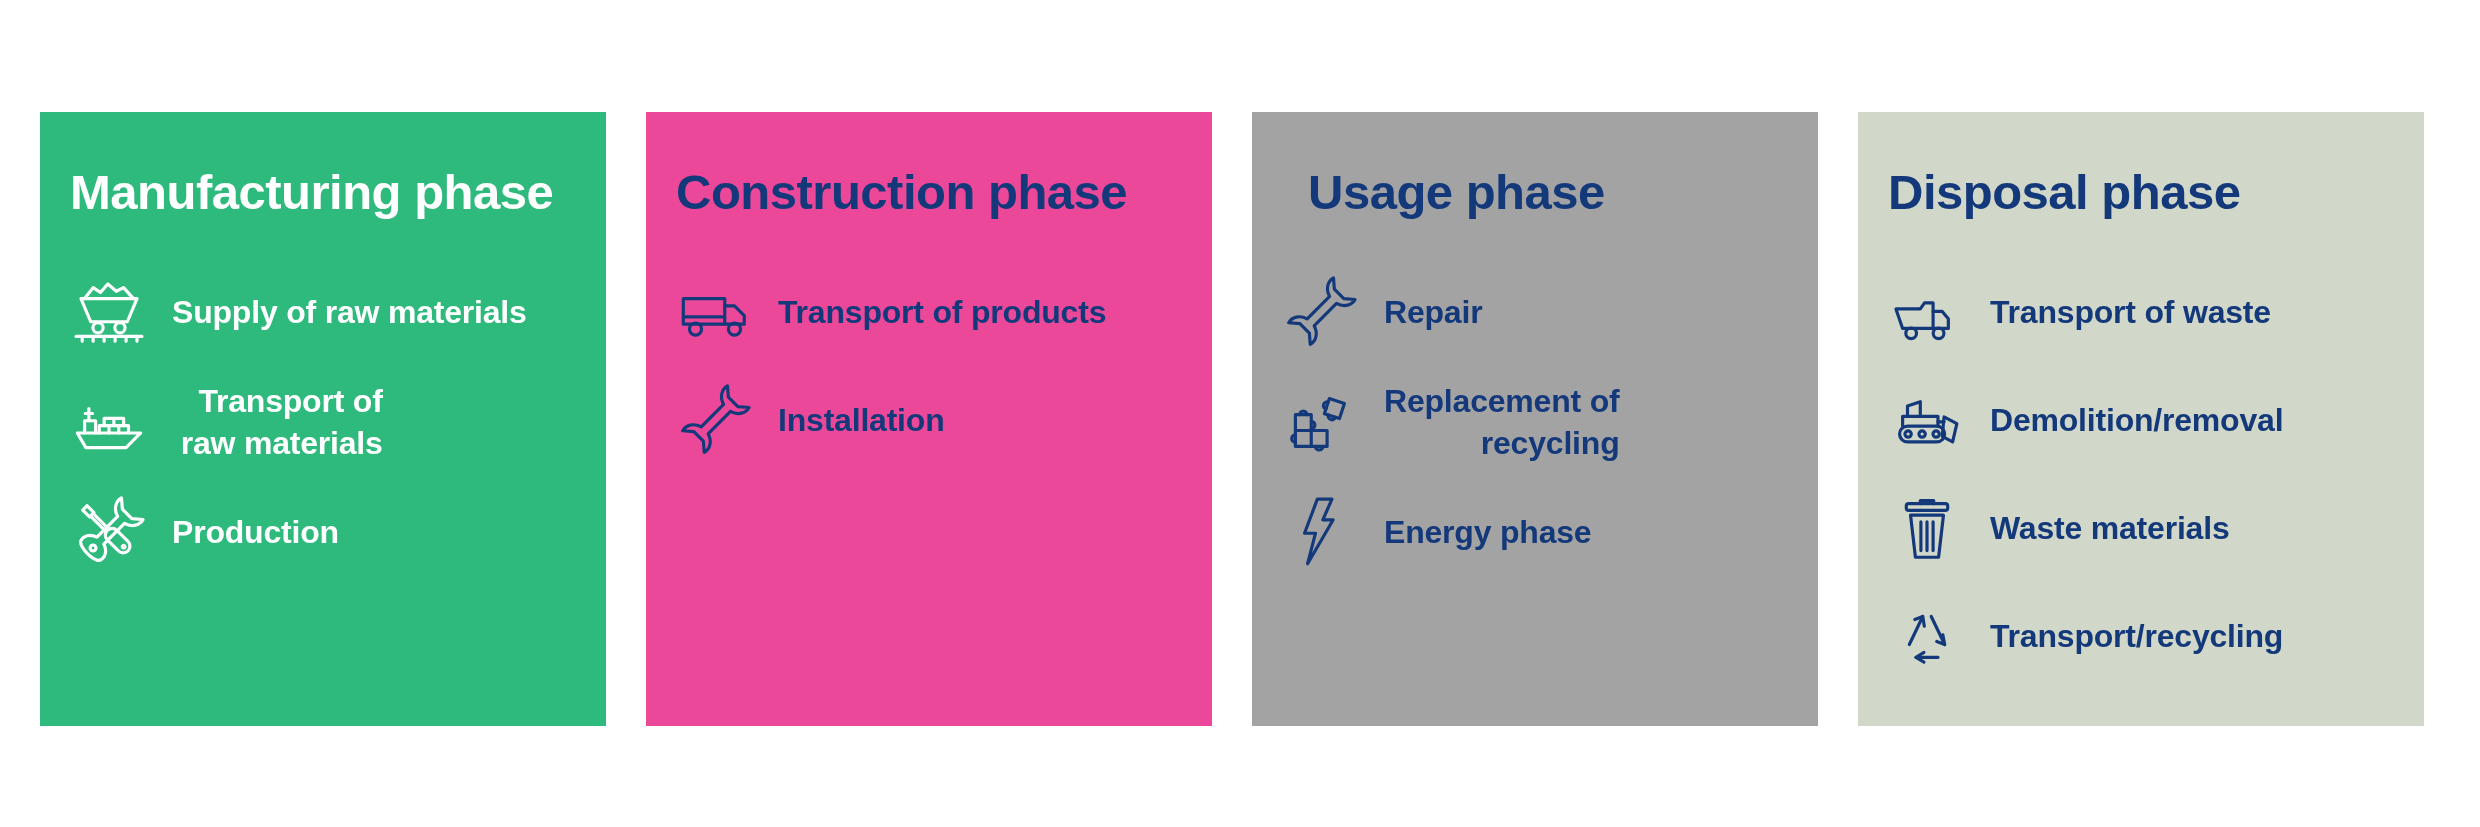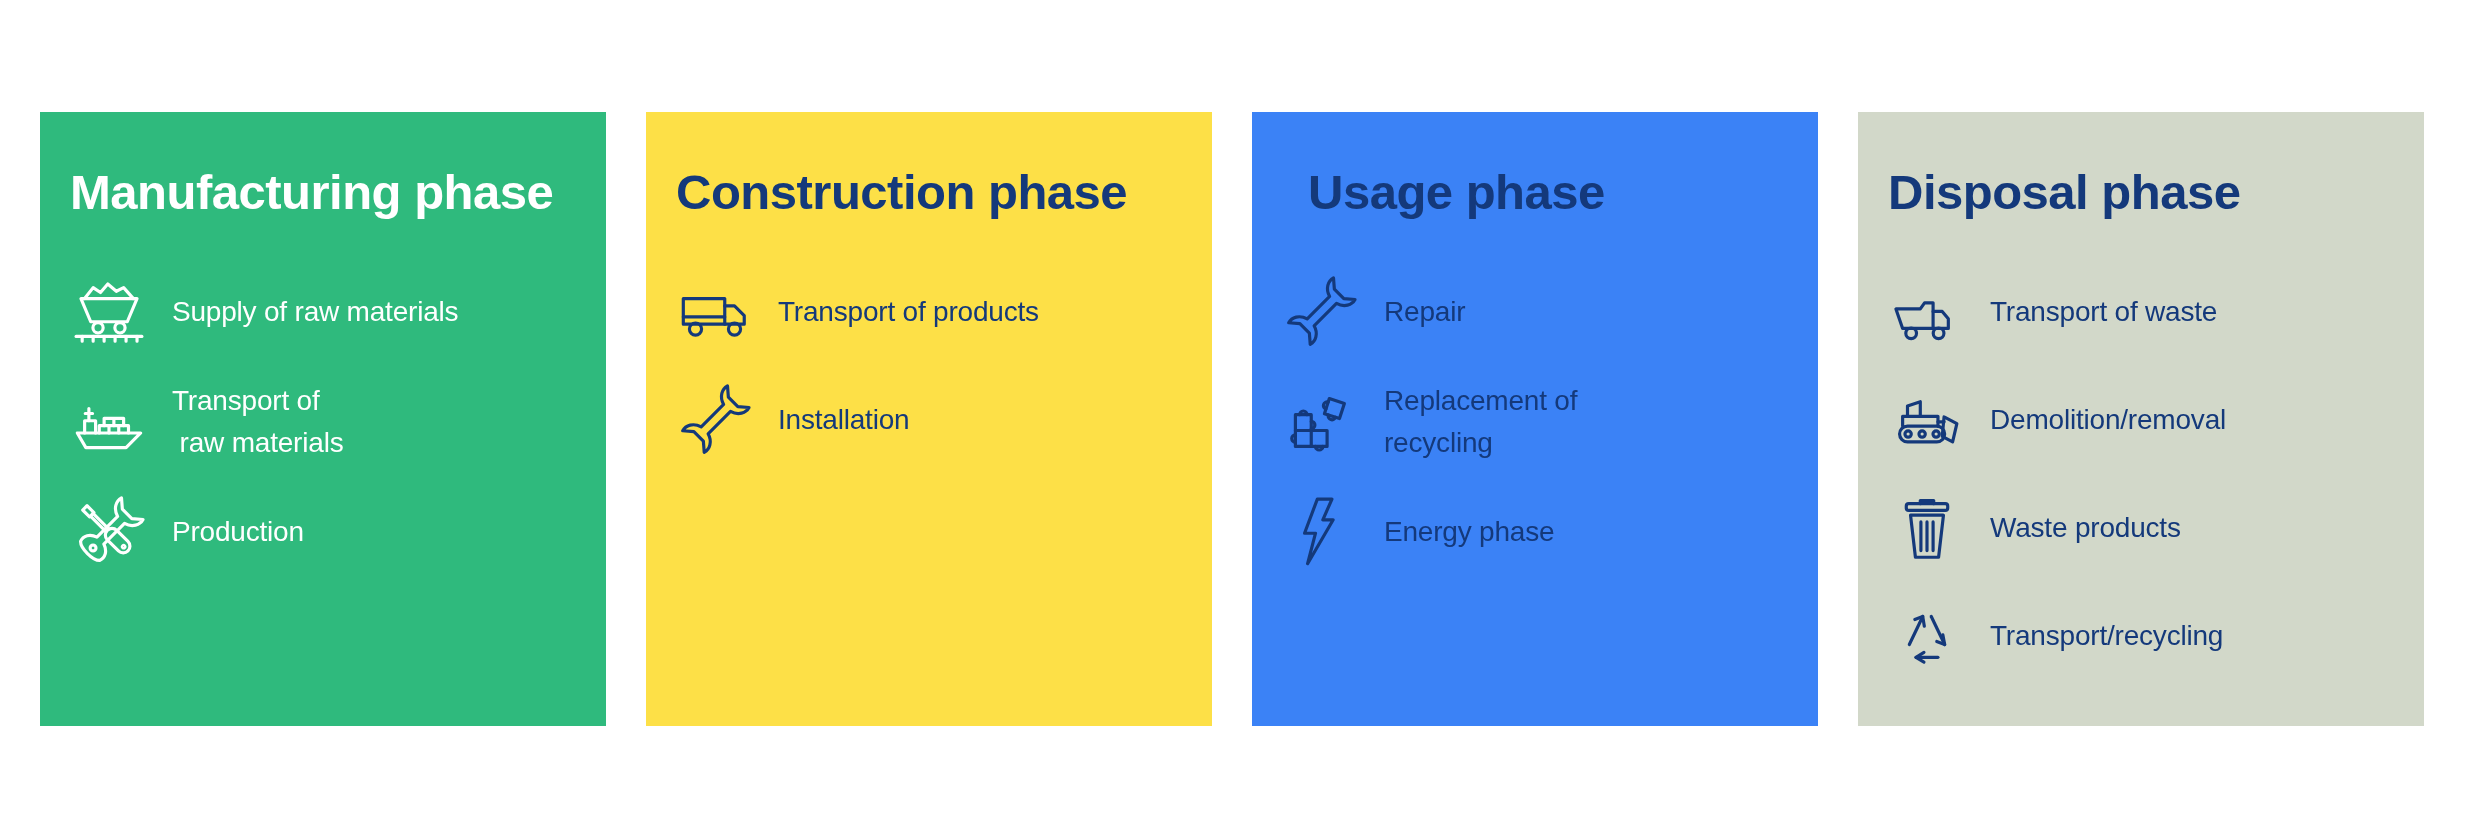--- a/index.html
+++ b/index.html
@@ -35,25 +35,26 @@
     min-height:80px;
     margin-top:28px;
   }
   .item:first-child{margin-top:52px;}
   .icon{
     flex:0 0 102px;width:102px;
     display:flex;align-items:center;justify-content:flex-start;
   }
   .icon svg{width:78px;height:78px;display:block;}
   .label{
-    font-size:28px;
-    font-weight:400;
+    font-size:32px;
+    font-weight:700;
     line-height:42px;
     letter-spacing:-0.2px;
     white-space:pre-line;
+    text-align:right;
   }
 </style>
 </head>
 <body style="background: rgb(255, 255, 255);">
 
 <main class="board">
   <section class="panel panel--manufacturing" style="background: rgb(47, 186, 125); color: rgb(255, 255, 255);">
     <h2 class="panel-title">Manufacturing phase</h2>
     <ul class="items">
 
@@ -96,21 +97,21 @@
                 <path d="M28 18 C21 16 18 10 19.5 5 L26.5 11 H37.5 L44.5 5 C46 10 43 16 36 18 L36 42 C42 44 45 49 43 54 C39 58 25 58 21 54 C19 49 22 44 28 42 Z"></path>
                 <circle cx="32" cy="50.5" r="2.4"></circle>
               </g>
             </svg>
           </span>
         <span class="label">Production</span>
       </li>
       </ul>
   </section>
 
-  <section class="panel panel--construction" style="background: #fde047; color: rgb(20, 57, 123);">
+  <section class="panel panel--construction" style="background: #ec4899; color: rgb(20, 57, 123);">
     <h2 class="panel-title">Construction phase</h2>
     <ul class="items">
 
     <li class="item">
         <span class="icon" aria-hidden="true">
             <svg viewBox="0 0 64 64" fill="none" stroke="currentColor" stroke-width="2.6" stroke-linecap="round" stroke-linejoin="round">
               <rect x="6" y="21" width="34" height="21"></rect>
               <path d="M6 36 H40"></path>
               <path d="M40 27 H48 L56 35 V42 H40"></path>
               <circle cx="16" cy="46" r="5"></circle>
@@ -125,21 +126,21 @@
               <g transform="rotate(45 32 32)">
                 <path d="M28 18 C21 16 18 10 19.5 5 L26.5 11 H37.5 L44.5 5 C46 10 43 16 36 18 L36 44 C43 46 46 52 44.5 57 L37.5 51 H26.5 L19.5 57 C18 52 21 46 28 44 Z"></path>
               </g>
             </svg>
           </span>
         <span class="label">Installation</span>
       </li>
       </ul>
   </section>
 
-  <section class="panel panel--usage" style="background: #3b82f6; color: rgb(20, 57, 123);">
+  <section class="panel panel--usage" style="background: #a3a3a3; color: rgb(20, 57, 123);">
     <h2 class="panel-title">Usage phase</h2>
     <ul class="items">
 
         <li class="item">
         <span class="icon" aria-hidden="true">
             <svg viewBox="0 0 64 64" fill="none" stroke="currentColor" stroke-width="2.6" stroke-linecap="round" stroke-linejoin="round">
               <g transform="rotate(45 32 32)">
                 <path d="M28 18 C21 16 18 10 19.5 5 L26.5 11 H37.5 L44.5 5 C46 10 43 16 36 18 L36 44 C43 46 46 52 44.5 57 L37.5 51 H26.5 L19.5 57 C18 52 21 46 28 44 Z"></path>
               </g>
             </svg>
@@ -208,21 +209,21 @@
       </li>
         <li class="item">
         <span class="icon" aria-hidden="true">
             <svg viewBox="0 0 64 64" fill="none" stroke="currentColor" stroke-width="2.6" stroke-linecap="round" stroke-linejoin="round">
               <path d="M26.5 12 V9.5 H37.5 V12"></path>
               <rect x="15" y="12" width="34" height="5.5" rx="2"></rect>
               <path d="M18.5 21.5 L22.5 56 H41.5 L45.5 21.5 Z"></path>
               <path d="M27 27 V50.5 M32 27 V50.5 M37 27 V50.5"></path>
             </svg>
           </span>
-        <span class="label">Waste products</span>
+        <span class="label">Waste materials</span>
       </li>
         <li class="item">
         <span class="icon" aria-hidden="true">
             <svg viewBox="0 0 64 64" fill="none" stroke="currentColor" stroke-width="2.6" stroke-linecap="round" stroke-linejoin="round">
               <path d="M17.5 39 L28.5 16"></path>
               <path d="M28.5 16 L22 18.5 M28.5 16 L29.8 24"></path>
               <path d="M35.5 16 L46.5 39"></path>
               <path d="M46.5 39 L40 36.5 M46.5 39 L45 31"></path>
               <path d="M41 49.5 H23"></path>
               <path d="M23 49.5 L29.5 45.5 M23 49.5 L29.5 53.5"></path>

